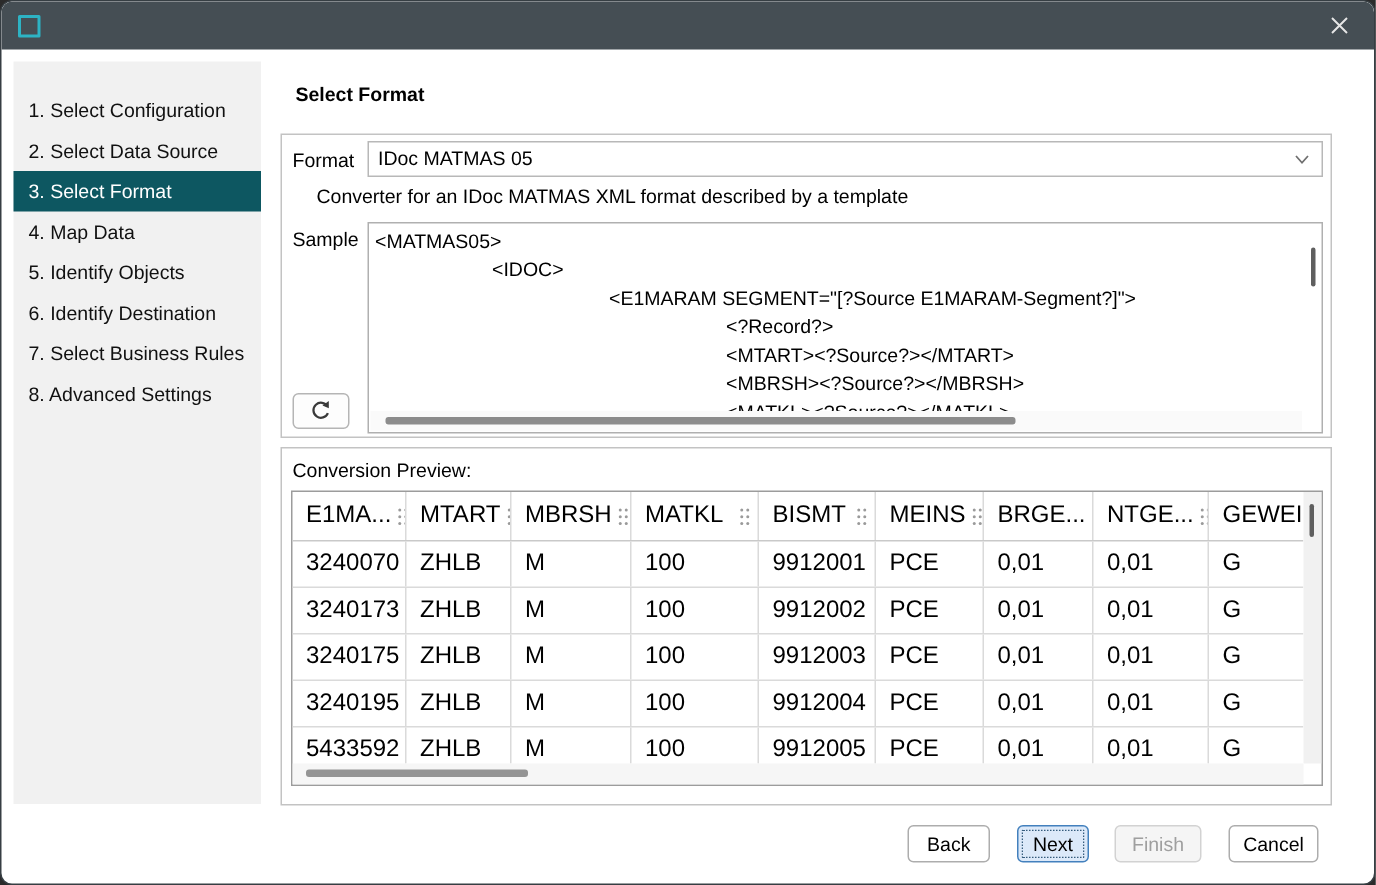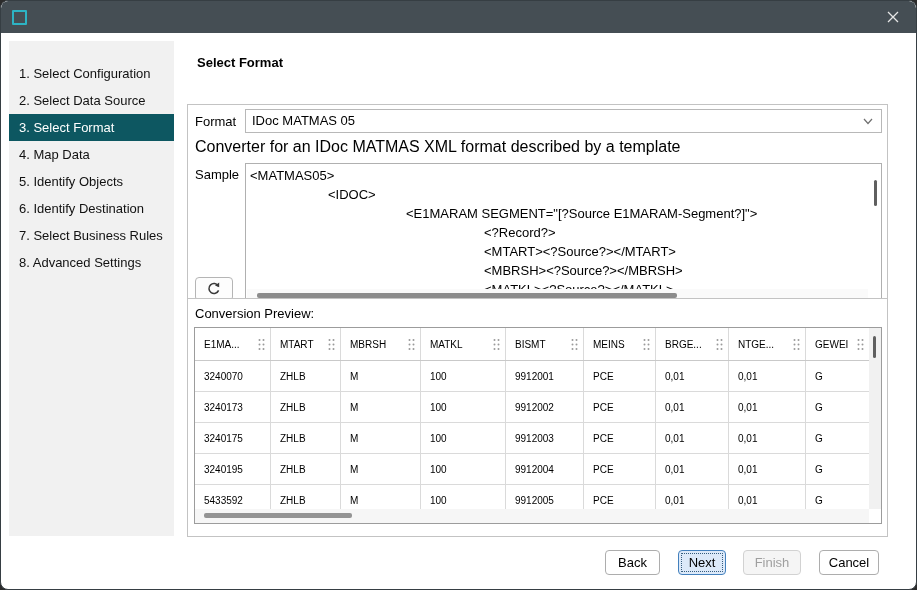--- a/index.html
+++ b/index.html
@@ -15,45 +15,45 @@
              align-items:center;justify-content:center;cursor:default;}
   
   .sidebar{position:absolute;left:8px;top:40px;width:165px;height:495px;background:#f1f1f1;
            padding-top:19px;box-sizing:border-box;}
   .side-item{height:27px;line-height:27px;padding-left:10px;font-size:13px;color:#111;
              white-space:nowrap;}
   .side-item.selected{background:#0d5761;color:#fff;}
   
   .page-title{position:absolute;left:196px;top:54px;font-size:13px;font-weight:bold;color:#000;}
   .panel{position:absolute;border:1px solid #c3c3c3;background:#fff;box-sizing:border-box;}
-  #panelA{left:186px;top:88px;width:701px;height:203px;margin-top:15px;}
+  #panelA{left:186px;top:88px;width:701px;height:203px;}
   #panelB{left:186px;top:297px;width:701px;height:239px;padding-left:43px;}
   .lbl{position:absolute;font-size:13px;color:#000;}
   .combo{position:absolute;left:57px;top:4px;width:637px;height:24px;border:1px solid #b8b8b8;
          background:#fff;box-sizing:border-box;}
   .combo-value{position:absolute;left:6px;top:0;line-height:22px;font-size:13px;color:#000;}
   .combo-chevron{position:absolute;right:8px;top:8px;}
-  .desc{position:absolute;left:7px;top:33px;font-size:16px;color:#000;}
+  .desc{position:absolute;left:23px;top:33px;font-size:13px;color:#000;}
   .sample-box{position:absolute;left:57px;top:58px;width:637px;height:141px;
               border:1px solid #b0b0b0;box-sizing:border-box;background:#fff;overflow:hidden;}
   .sample-text{position:absolute;left:4px;top:2px;right:14px;font-size:13px;line-height:19px;
                white-space:pre;tab-size:78px;-moz-tab-size:78px;color:#000;}
   .vscroll-thumb-thin{position:absolute;background:#5f5f5f;width:3px;border-radius:2px;}
   .hscroll{position:absolute;left:1px;right:13px;bottom:1px;height:13px;background:#fafafa;}
   .hscroll .thumb{position:absolute;top:4px;height:5px;background:#8c8c8c;border-radius:2px;}
   .refresh-btn{position:absolute;left:7px;top:172px;width:38px;height:24px;background:#fdfdfd;
                border:1px solid #b5b5b5;border-radius:4px;display:flex;align-items:center;
                justify-content:center;box-sizing:border-box;}
   
   .table{position:absolute;left:6px;top:28px;width:688px;height:197px;border:1px solid #9c9c9c;
          box-sizing:border-box;background:#fff;overflow:hidden;}
   .t-inner{position:absolute;left:0;top:0;right:12px;bottom:14px;overflow:hidden;}
   .t-row{display:flex;height:30px;border-bottom:1px solid #dadada;}
   .t-row.head{height:32px;border-bottom:1px solid #c9c9c9;}
-  .t-cell{flex:0 0 auto;display:flex;align-items:center;padding-left:9px;font-size:10px;
+  .t-cell{flex:0 0 auto;display:flex;align-items:center;padding-left:9px;font-size:16px;
           color:#000;border-right:1px solid #dadada;box-sizing:border-box;overflow:hidden;
           white-space:nowrap;}
   .t-cell.last{flex:1 1 auto;border-right:none;}
   .head .t-cell{justify-content:space-between;padding-right:5px;}
   .c0{width:76px}.c1{width:70px}.c2{width:80px}.c3{width:85px}.c4{width:78px}
   .c5{width:72px}.c6{width:73px}.c7{width:77px}
   .grip{flex:0 0 auto;margin-left:4px;}
   .t-vscroll{position:absolute;right:0;top:0;bottom:14px;width:12px;background:#f1f1f1;}
   .t-hscroll{position:absolute;left:0;right:12px;bottom:0;height:14px;background:#f6f6f6;}
   .t-hscroll .thumb{position:absolute;top:4px;left:9px;width:148px;height:5px;background:#949494;

